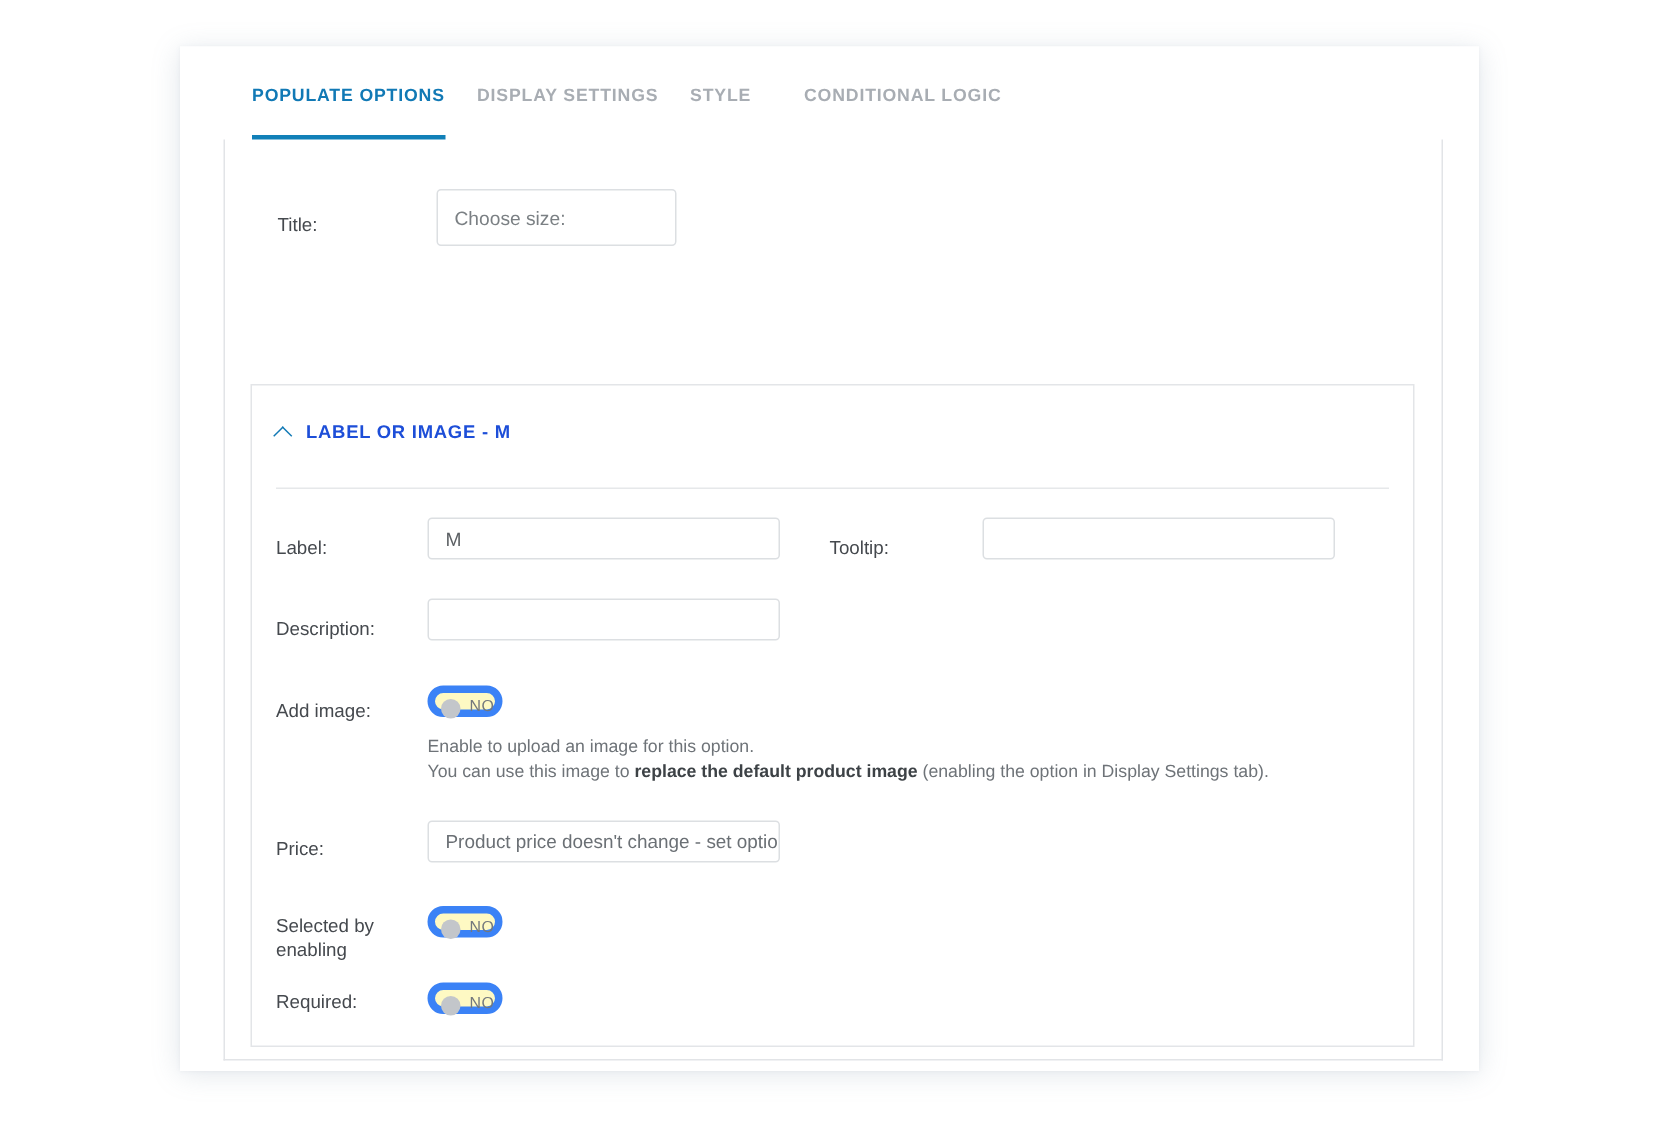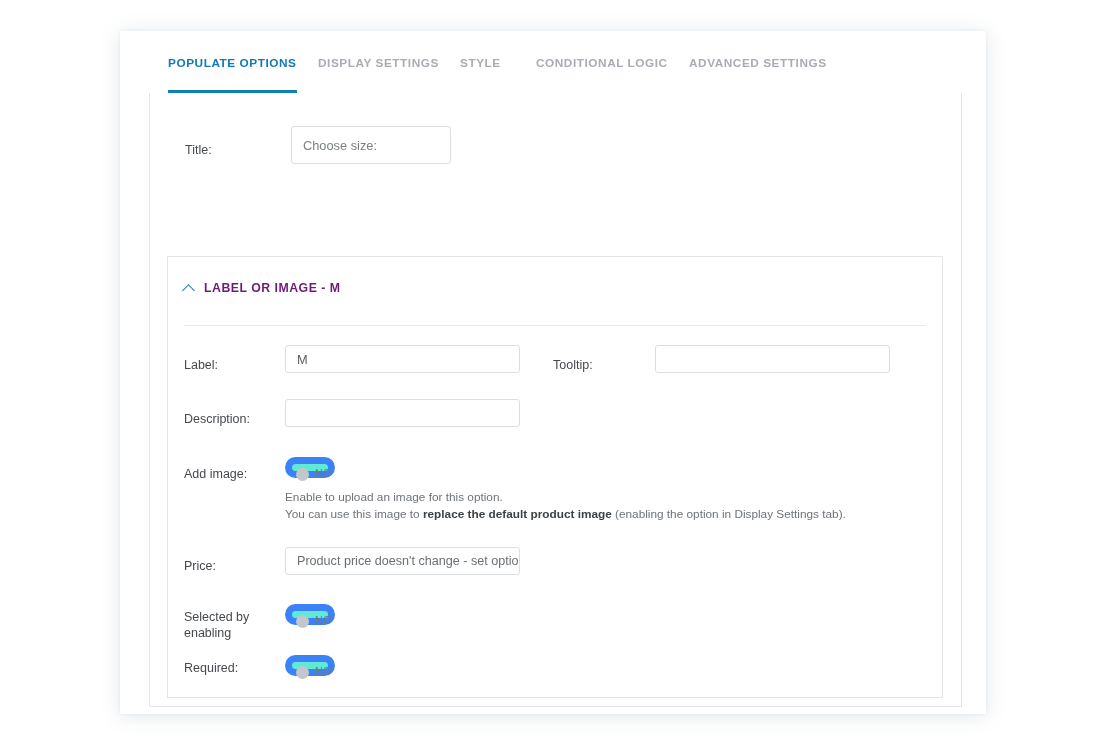--- a/index.html
+++ b/index.html
@@ -120,36 +120,36 @@
     left: 0px; top: 3px;
     width: 8px; height: 8px;
     border-left: 1.6px solid #1179b5;
     border-top: 1.6px solid #1179b5;
     transform: rotate(45deg);
   }
   #option-title {
     font-size: 12.3px;
     font-weight: bold;
     letter-spacing: 0.5px;
-    color: #701a75;
+    color: #1d4ed8;
   }
   #head-divider {
     position: absolute;
     left: 16px; top: 68px;
     width: 742px; height: 1px;
     background: #e6e8ea;
   }
 
   
   .toggle {
     position: absolute;
     width: 50px; height: 21px;
-    border: 7px solid #3b82f6;
+    border: 5px solid #3b82f6;
     border-radius: 11px;
-    background: #5eead4;
+    background: #fef9c3;
     cursor: pointer;
     user-select: none;
   }
   .toggle .knob {
     position: absolute;
     left: 4px; top: 4px;
     width: 13px; height: 13px;
     border-radius: 50%;
     background: #c3c6ca;
   }
@@ -190,23 +190,20 @@
     </div>
     <div class="tab" style="left:198px;">
       <span>DISPLAY SETTINGS</span>
     </div>
     <div class="tab" style="left:340px;">
       <span>STYLE</span>
     </div>
     <div class="tab" style="left:416px;">
       <span>CONDITIONAL LOGIC</span>
     </div>
-    <div class="tab" style="left:569px;">
-      <span>ADVANCED SETTINGS</span>
-    </div>
   </div>
 
   <div id="panel">
 
     <div id="title-row">
       <span class="field-label" style="left:35px; top:50px;">Title:</span>
       <input class="text-input" style="left: 141px; top: 33px; width: 160px; height: 38px;" placeholder="Choose size:">
     </div>
 
     <div id="option-box">

